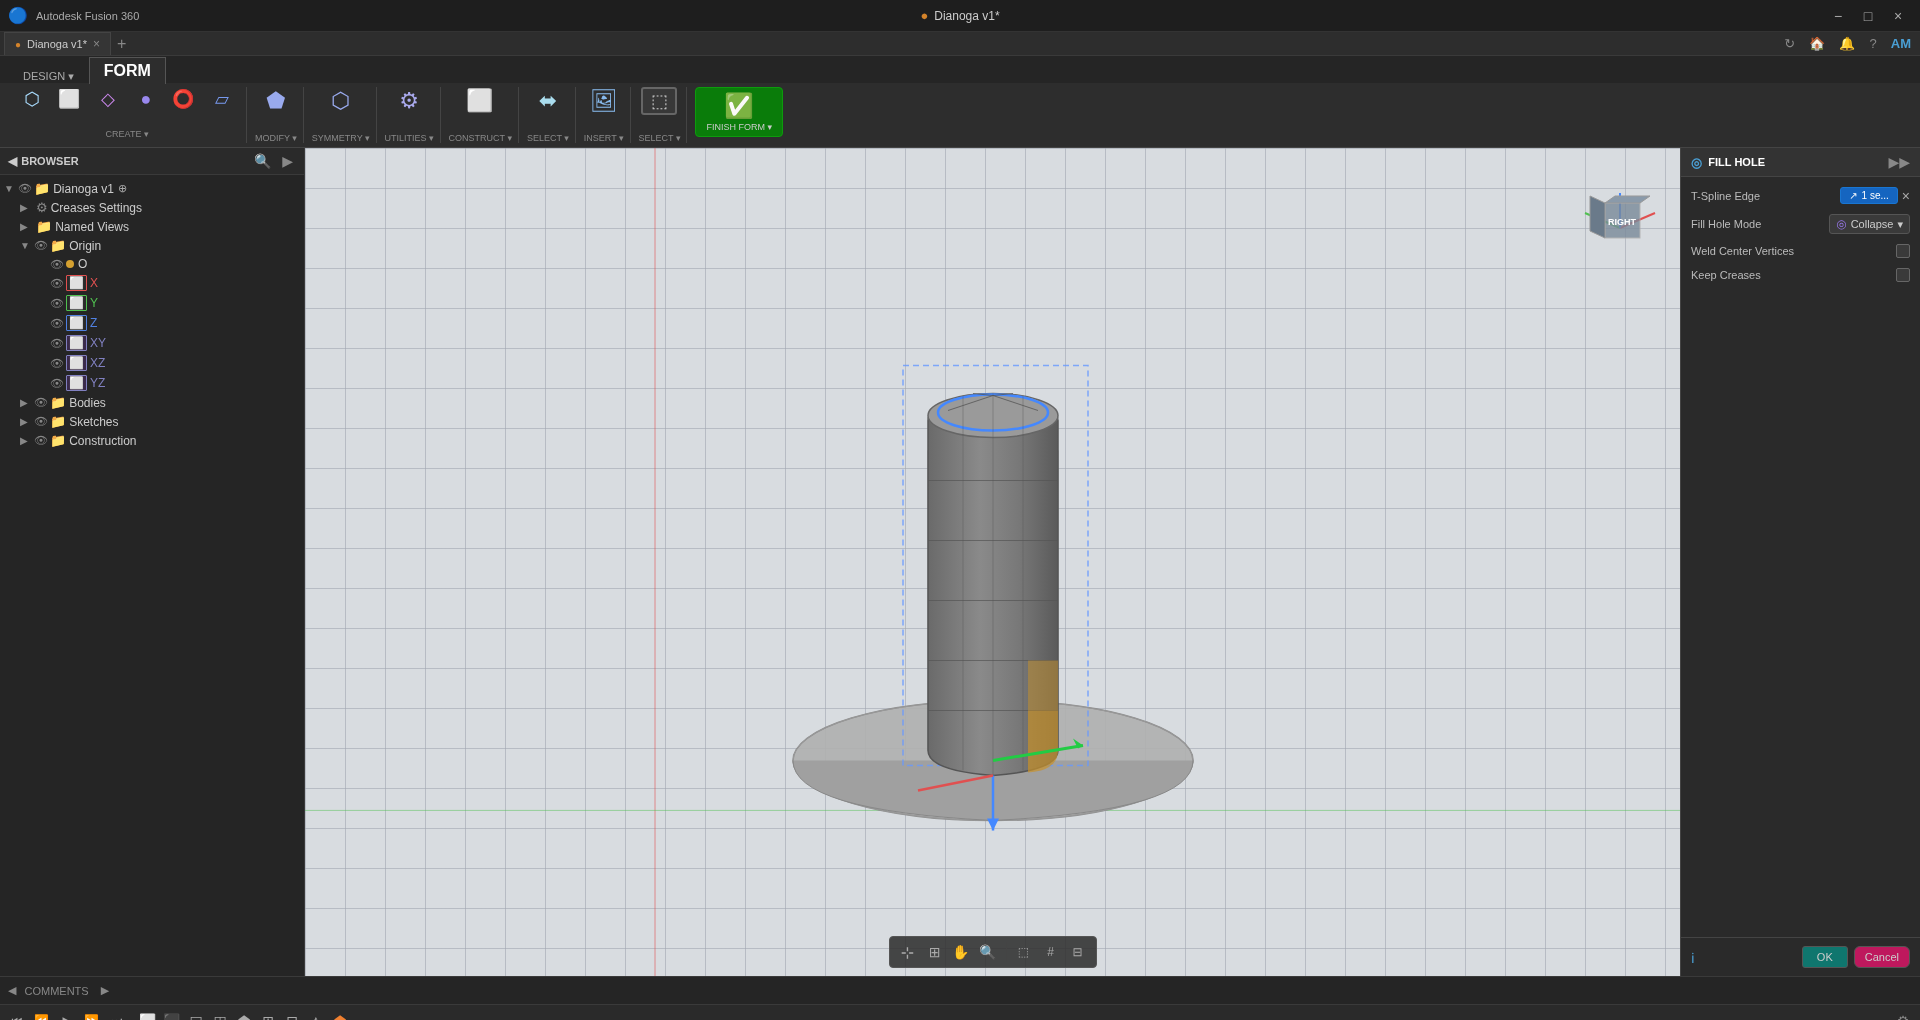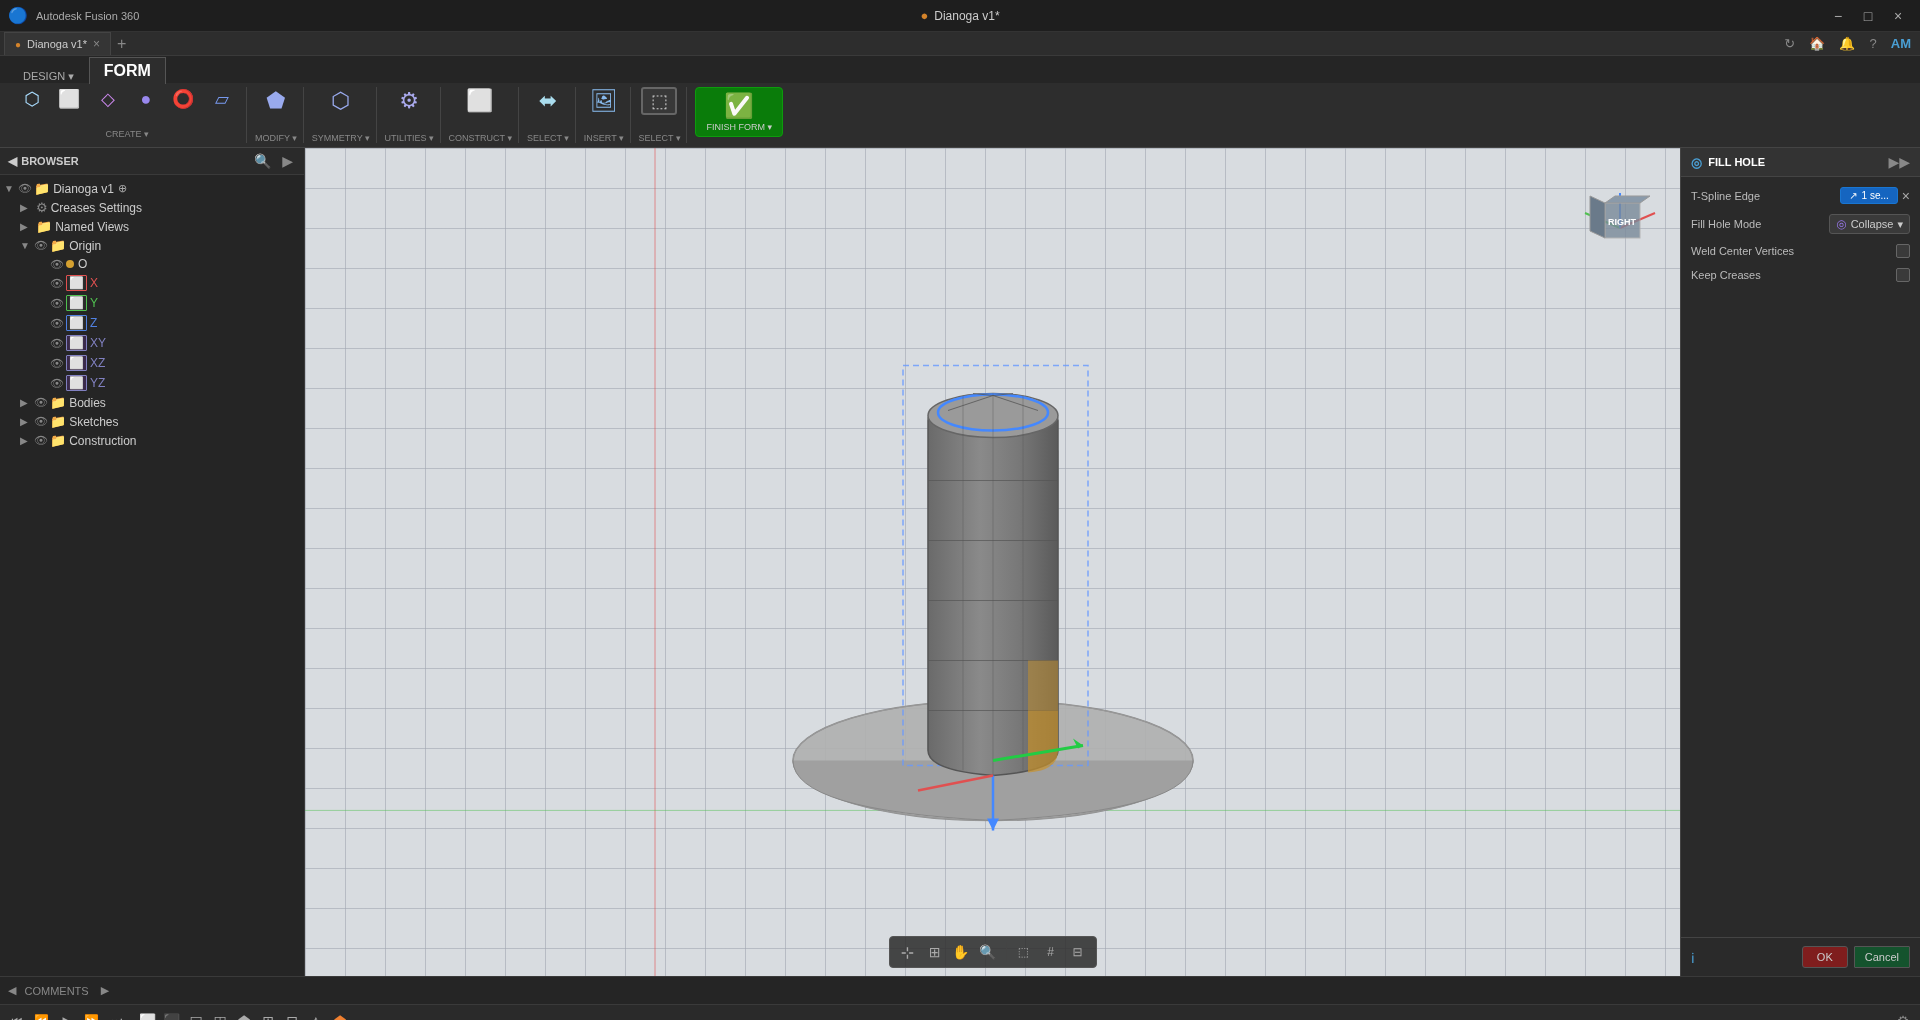--- a/index.html
+++ b/index.html
@@ -166,26 +166,26 @@
     .fh-checkbox {
       width: 14px; height: 14px; border: 1px solid #666; background: #3a3a3a;
       border-radius: 2px;
     }
     #fh-footer {
       display: flex; align-items: center; justify-content: space-between;
       padding: 8px 10px; border-top: 1px solid #444; margin-top: auto;
     }
     #fh-footer-btns { display: flex; gap: 6px; }
     .fh-ok-btn {
-      background: #7f1d1d; border: 1px solid #555; color: #ccc;
+      background: #0f766e; border: 1px solid #555; color: #ccc;
       padding: 4px 14px; border-radius: 3px; cursor: pointer; font-size: 11px;
     }
     .fh-cancel-btn {
-      background: #14532d; border: 1px solid #555; color: #ccc;
-      padding: 4px 10px; border-radius: 1px; cursor: pointer; font-size: 11px;
+      background: #be185d; border: 1px solid #555; color: #ccc;
+      padding: 4px 10px; border-radius: 6px; cursor: pointer; font-size: 11px;
     }
     .fh-info-btn { background: none; border: none; color: #4a9fd4; cursor: pointer; font-size: 14px; }
     .tab-doc-area { display: flex; align-items: center; background: #2d2d2d; border-bottom: 1px solid #3a3a3a; padding: 0 4px; }
     .tab-doc { display: flex; align-items: center; gap: 6px; padding: 4px 10px; background: #353535; border: 1px solid #444; border-bottom: none; font-size: 11px; color: #ccc; cursor: pointer; }
     .tab-doc-x { background: none; border: none; color: #888; cursor: pointer; font-size: 12px; }
     .tab-doc-add { background: none; border: none; color: #888; cursor: pointer; font-size: 16px; padding: 2px 6px; }
     .tab-nav-icons { display: flex; align-items: center; gap: 4px; margin-left: auto; }
     .tab-nav-btn { background: none; border: none; color: #888; cursor: pointer; font-size: 13px; padding: 3px 5px; }
     #comments-bar {
       height: 28px; background: #252525; border-top: 1px solid #3a3a3a;

